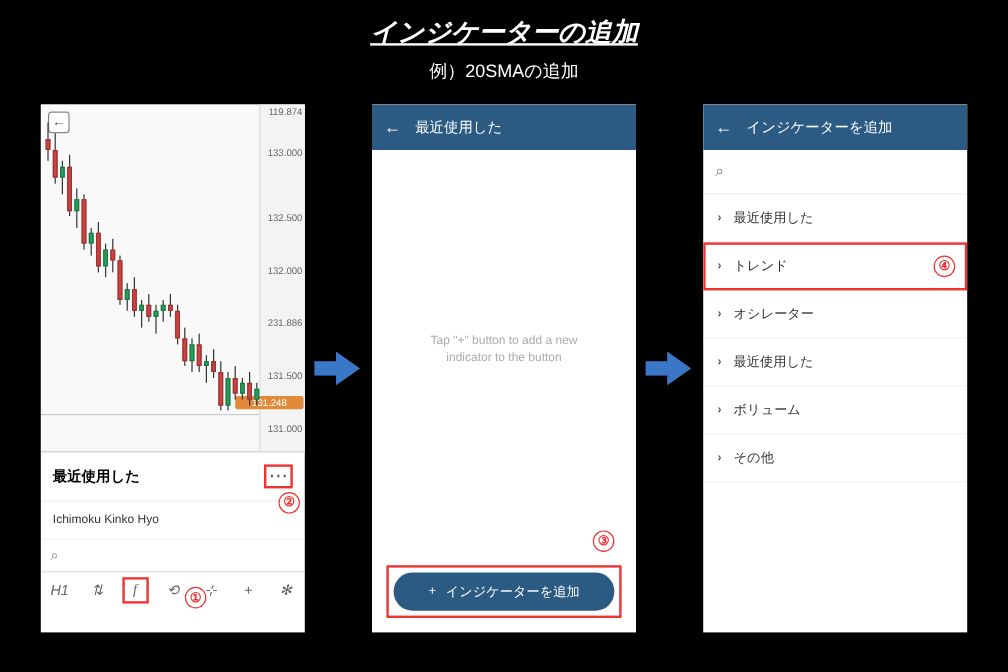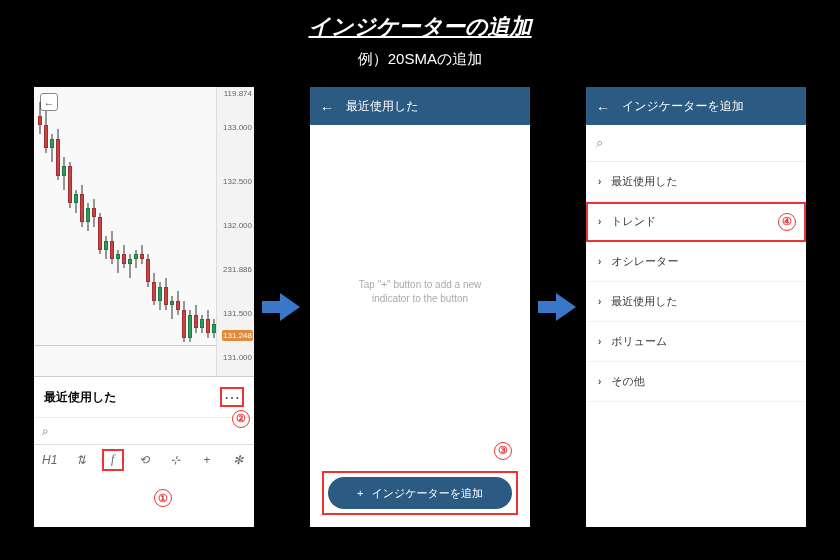--- a/index.html
+++ b/index.html
@@ -10,21 +10,21 @@
   .phone { background: #fff; width: 220px; height: 440px; position: relative; display: flex; flex-direction: column; overflow: hidden; }
   .arrow { width: 40px; height: 40px; position: relative; }
   .arrow::before { content: ""; position: absolute; left: 0; top: 14px; width: 20px; height: 12px; background: #3a77c7; }
   .arrow::after { content: ""; position: absolute; left: 18px; top: 6px; border-left: 20px solid #3a77c7; border-top: 14px solid transparent; border-bottom: 14px solid transparent; }
 
   
   .p1-chart { position: relative; flex: 0 0 290px; background: #f9f9f9; border-bottom: 1px solid #ccc; }
   .p1-back { position: absolute; top: 6px; left: 6px; width: 18px; height: 18px; border: 1px solid #888; border-radius: 3px; display: flex; align-items: center; justify-content: center; font-size: 11px; color: #555; background: #fff; }
   .p1-axis { position: absolute; right: 0; top: 0; bottom: 0; width: 38px; background: #f3f3f3; border-left: 1px solid #ddd; }
   .p1-tick { position: absolute; right: 2px; font-size: 8px; color: #666; }
-  .p1-price { position: absolute; right: 1px; font-size: 8px; background: #e08a3a; color: #fff; padding: 1px 1px; border-radius: 2px; }
+  .p1-price { position: absolute; right: 1px; font-size: 8px; background: #e08a3a; color: #fff; padding: 1px 14px; border-radius: 2px; }
   .p1-candles { position: absolute; left: 4px; right: 40px; top: 10px; bottom: 30px; }
   .cndl { position: absolute; width: 4px; }
   .cndl .wick { position: absolute; left: 50%; width: 1px; background: #333; transform: translateX(-50%); }
   .cndl .body { position: absolute; left: 0; width: 4px; }
   .bull .body { background: #2a9d5c; border: 1px solid #1a7a42; }
   .bear .body { background: #c84545; border: 1px solid #a03030; }
   .p1-hline { position: absolute; left: 0; right: 38px; height: 1px; background: #ccc; }
   .p1-recent { position: relative; display: flex; align-items: center; justify-content: space-between; padding: 10px 10px; border-bottom: 1px solid #eee; }
   .p1-recent .lbl { font-size: 12px; font-weight: bold; }
   .p1-more { width: 24px; height: 20px; display: flex; align-items: center; justify-content: center; color: #555; border: 2px solid #e33; }
@@ -204,20 +204,21 @@
       <div class="p1-hline" style="bottom:30px"></div>
     </div>
 
     <div class="p1-recent">
       <span class="lbl">最近使用した</span>
       <span class="p1-more">⋯</span>
       <span class="annot" style="right:4px;top:32px"><span class="circ">②</span></span>
     </div>
 
     <div id="p1-items">
+        <div class="p1-item">Ichimoku Kinko Hyo</div>
       </div>
 
     <div class="p1-search">
       <span class="icn">⌕</span>
     </div>
 
     <div class="p1-toolbar">
       <span class="tb">H1</span>
       <span class="tb">⇅</span>
       <span class="tb f-btn">f</span>

